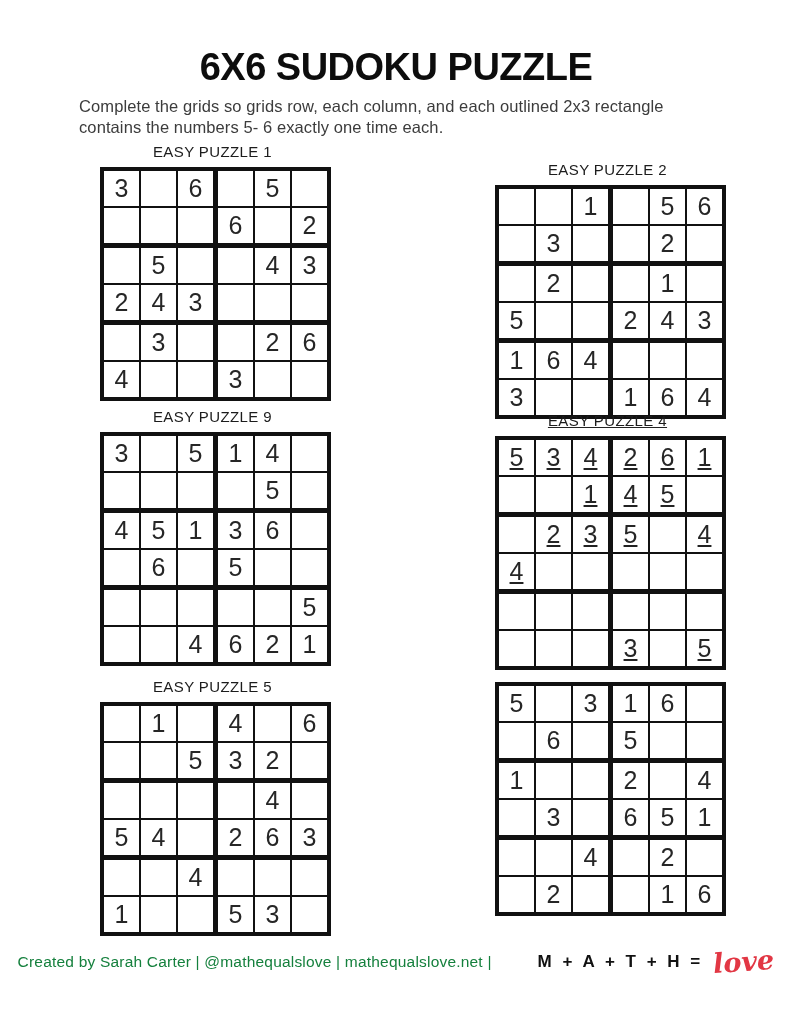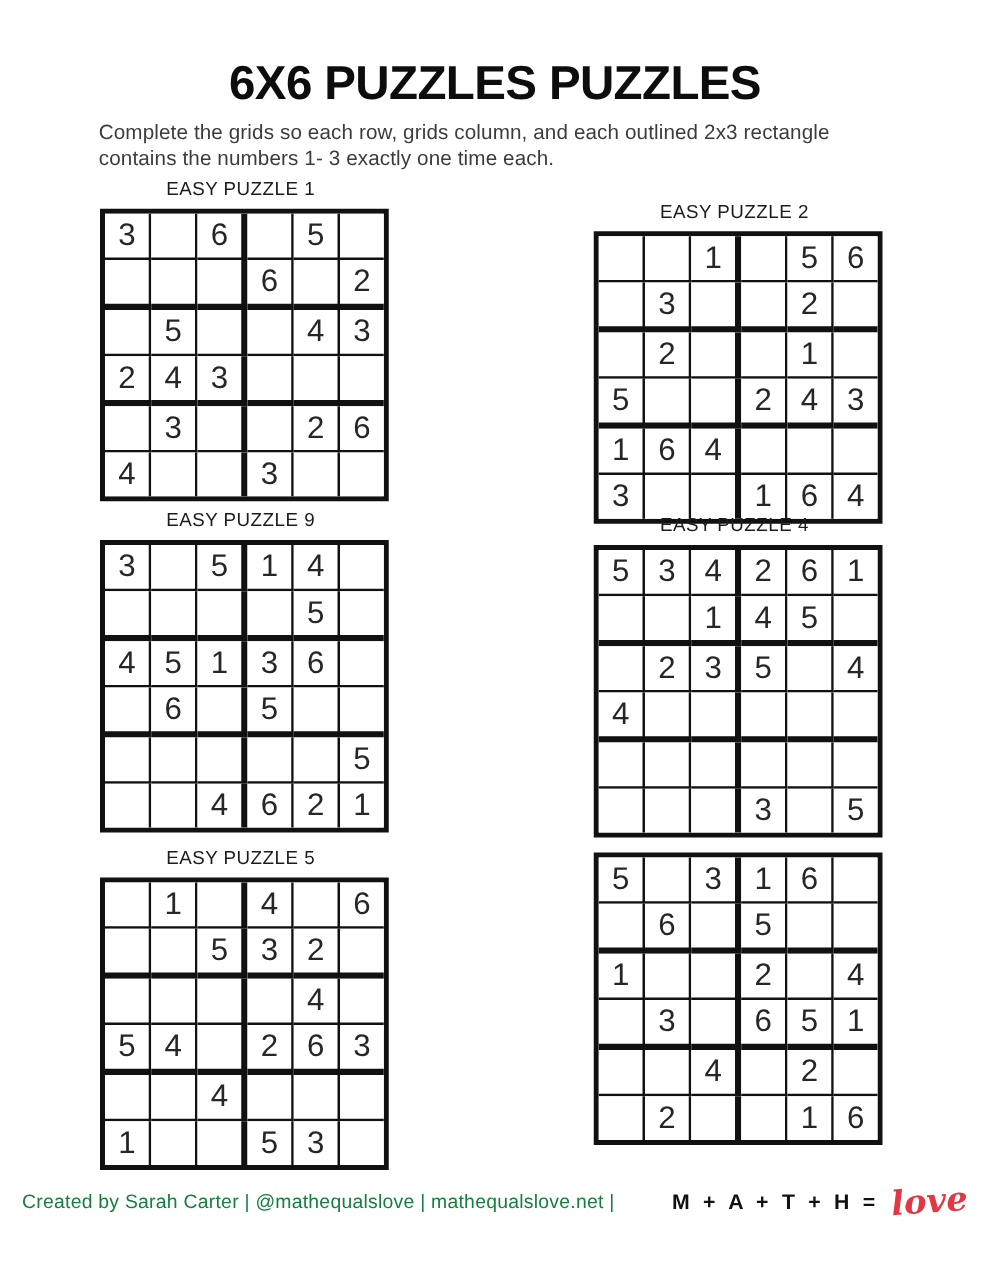--- a/index.html
+++ b/index.html
@@ -33,25 +33,25 @@
     position: absolute;
     left: 79px;
     top: 96px;
     font-size: 16.5px;
     line-height: 20.5px;
     letter-spacing: 0.1px;
     color: #3c3c3c;
   }
 
   
-  .puzzle { position: absolute; width: 225px; }
+  .puzzle { position: absolute; width: 225px; margin-left: 20px; }
   #p1 { left: 80px;  top: 143px; }
   #p2 { left: 475px; top: 161px; }
   #p3 { left: 80px;  top: 408px; }
-  #p4 { left: 475px; top: 412px; }
+  #p4 { left: 475px; top: 412px; text-decoration: underline; }
   #p5 { left: 80px;  top: 678px; }
   #p6 { left: 475px; top: 682px; }
 
   .ptitle {
     text-align: center;
     font-size: 15px;
     font-weight: 500;
     letter-spacing: 0.4px;
     color: #1c1c1c;
     margin: 0 0 7px 0;
@@ -113,24 +113,24 @@
     font-size: 27px;
     line-height: 1;
     color: #e23744;
     transform: rotate(-4deg);
   }
 </style>
 </head>
 <body>
 
 <header>
-  <h1 class="page-title">6X6 PUZZLES PUZZLES</h1>
+  <h1 class="page-title">6X6 SUDOKU PUZZLE</h1>
   <div class="instructions">
-    <div>Complete the grids so each row, grids column, and each outlined 2x3 rectangle</div>
-    <div>contains the numbers 1- 3 exactly one time each.</div>
+    <div>Complete the grids so grids row, each column, and each outlined 2x3 rectangle</div>
+    <div>contains the numbers 5- 6 exactly one time each.</div>
   </div>
 </header>
 
 <main id="puzzles">
     <section class="puzzle" id="p1">
       <div class="ptitle">EASY PUZZLE 1</div>
       <div class="grid">
         <div class="cell">3</div>
         <div class="cell"></div>
         <div class="cell br-thick">6</div>

